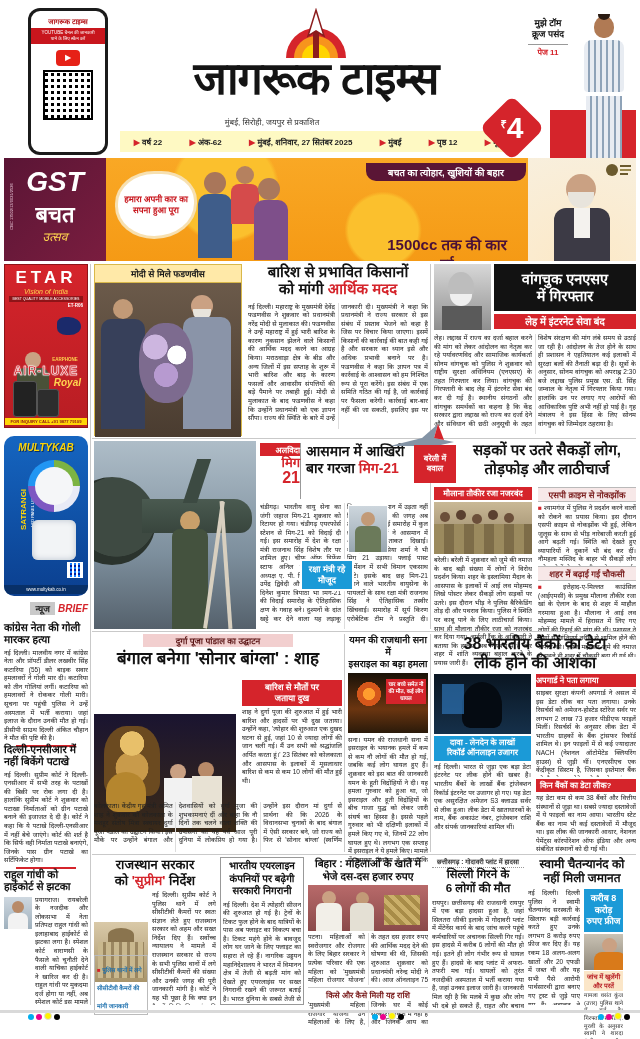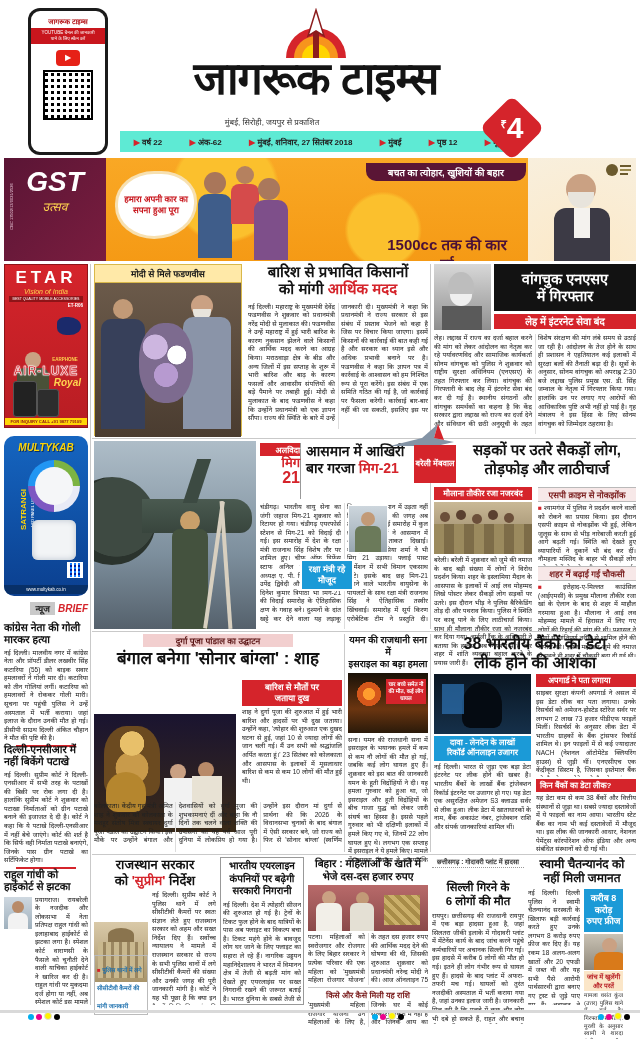--- a/index.html
+++ b/index.html
@@ -50,38 +50,54 @@
         <path d="M8 50 A22 22 0 0 1 52 50 Z" fill="#f7941d"></path>
         <path d="M16 50 A14 14 0 0 1 44 50 Z" fill="#ffd400"></path>
         <rect x="27" y="22" width="6" height="28" fill="#8c1d1d"></rect>
         <path d="M30 2 L38 28 L30 23 L22 28 Z" fill="#fff" stroke="#8c1d1d" stroke-width="1.5"></path>
       </svg>
     </span>
     <div class="abs" style="left:0;top:48px;width:100%;font-size:45px;font-weight:900;color:#141414;letter-spacing:-1px;line-height:1.1;">जागरूक टाइम्स</div>
     <div class="abs" style="left:60px;top:110px;width:200px;font-size:8px;color:#333;text-align:center;">मुंबई, सिरोही, जयपुर से प्रकाशित</div>
   </div>
 
-  <div class="abs" style="left:120px;top:131px;width:400px;height:21px;background:#5eead4;display:flex;align-items:center;justify-content:space-around;font-size:8px;font-weight:700;color:#222;">
+  <div class="abs" style="left:120px;top:131px;width:400px;height:21px;background:#fef9c3;display:flex;align-items:center;justify-content:space-around;font-size:8px;font-weight:700;color:#222;">
     <span><span class="red">▶</span> <span>वर्ष 22</span></span>
     <span><span class="red">▶</span> <span>अंक-62</span></span>
-    <span><span class="red">▶</span> <span>मुंबई, शनिवार, 27 सितंबर 2018</span></span>
+    <span><span class="red">▶</span> <span>मुंबई, शनिवार, 27 सितंबर 2025</span></span>
     <span><span class="red">▶</span> <span>मुंबई</span></span>
     <span><span class="red">▶</span> <span>पृष्ठ 12</span></span>
     <span><span class="red">▶</span> <span>मूल्य</span></span>
   </div>
   <div class="abs" style="left:489px;top:105px;width:46px;height:46px;background:#d5242b;transform:rotate(45deg);border-radius:8px;z-index:3;"></div>
   <div class="abs" style="left:489px;top:105px;width:46px;height:46px;z-index:4;display:flex;align-items:center;justify-content:center;color:#fff;">
     <span style="font-size:11px;font-weight:700;margin-top:-10px;">₹</span>
     <span style="font-size:30px;font-weight:900;">4</span>
   </div>
 
+  <div class="abs" style="left:522px;top:6px;width:114px;height:148px;">
+    <div class="abs" style="left:28px;top:104px;width:86px;height:48px;background:#d5242b;"></div>
+    <div class="abs" style="left:2px;top:12px;width:48px;text-align:center;font-weight:800;font-size:9px;color:#111;line-height:1.25;">
+      <div>मुझे टॉम</div>
+      <div>क्रूज पसंद</div>
+      <div style="border-top:1px solid #999;margin:3px 4px;"></div>
+      <div class="red" style="font-size:8px;">पेज 11</div>
+    </div>
+    <div class="abs photo" style="left:52px;top:8px;width:60px;height:144px;">
+      <div class="abs" style="left:20px;top:2px;width:20px;height:22px;background:#b07a54;border-radius:50% 50% 45% 45%;"></div>
+      <div class="abs" style="left:24px;top:-4px;width:12px;height:10px;background:#2a1b12;border-radius:50%;"></div>
+      <div class="abs" style="left:10px;top:26px;width:40px;height:52px;background:repeating-linear-gradient(90deg,#e8ecf2 0 4px,#8fa3b8 4px 6px);border-radius:8px 8px 4px 4px;"></div>
+      <div class="abs" style="left:12px;top:82px;width:36px;height:62px;background:repeating-linear-gradient(90deg,#e8ecf2 0 4px,#8fa3b8 4px 6px);"></div>
+    </div>
+  </div>
 
   <div class="abs" style="left:4px;top:158px;width:632px;height:103px;background:radial-gradient(circle at 35% 30%,#fbc02d 0 12%,transparent 13%),radial-gradient(circle at 60% 70%,#fbc02d 0 9%,transparent 10%),linear-gradient(180deg,#f9a825,#f59a15);overflow:hidden;">
     <div class="abs" style="left:0;top:0;width:102px;height:103px;background:linear-gradient(135deg,#5a1535,#7a1d3f);color:#fff;text-align:center;">
       <div style="font-size:28px;font-weight:900;font-style:italic;margin-top:8px;">GST</div>
+      <div style="font-size:22px;font-weight:900;">बचत</div>
       <div style="font-size:12px;font-style:italic;color:#ffd54f;">उत्सव</div>
       <div class="abs" style="left:-28px;top:46px;font-size:4px;color:#e8c8d8;transform:rotate(-90deg);width:70px;">CBC 13502/13/0021/2526</div>
     </div>
     <div class="abs" style="left:114px;top:16px;width:76px;height:62px;background:#fff;border-radius:50% 45% 55% 50%;display:flex;align-items:center;justify-content:center;text-align:center;box-shadow:0 0 0 3px #f7e0b0;">
       <span style="color:#c8161d;font-weight:800;font-size:8.5px;line-height:1.3;padding:4px;">हमारा अपनी कार का सपना हुआ पूरा</span>
     </div>
     <div class="abs photo" style="left:192px;top:6px;width:96px;height:96px;">
       <div class="abs" style="left:8px;top:8px;width:22px;height:22px;background:#a9765a;border-radius:50%;"></div>
       <div class="abs" style="left:2px;top:30px;width:34px;height:64px;background:#3f5d8a;border-radius:10px 10px 0 0;"></div>
       <div class="abs" style="left:40px;top:2px;width:18px;height:18px;background:#b5815f;border-radius:50%;"></div>
@@ -246,21 +262,21 @@
   <span class="abs" style="left:386px;top:420px;z-index:5;">
     <svg width="70" height="42" viewBox="0 0 70 42">
       <path d="M4 26 L36 18 L52 4 L48 18 L68 22 L46 27 L52 38 L32 26 Z" fill="#8494a6"></path>
       <path d="M52 4 L48 18 L58 20 Z" fill="#d5242b"></path>
     </svg>
   </span>
 
   <div class="abs rule-v" style="left:430px;top:441px;height:188px;"></div>
 
   <div class="abs" style="left:434px;top:441px;width:202px;height:188px;">
-    <div class="abs redstrip" style="left:-20px;top:4px;width:42px;height:38px;font-size:8px;line-height:1.3;display:flex;align-items:center;justify-content:center;z-index:6;">
+    <div class="abs redstrip" style="left:-20px;top:4px;width:42px;height:38px;font-size:8px;line-height:1.3;display:flex;flex-direction:column;align-items:center;justify-content:center;z-index:6;">
       <div>बरेली में</div>
       <div>बवाल</div>
     </div>
     <div class="abs hl center" style="left:24px;top:0;width:178px;font-size:15px;line-height:1.25;">
       <div>सड़कों पर उतरे सैकड़ों लोग,</div>
       <div>तोड़फोड़ और लाठीचार्ज</div>
     </div>
 
     <div class="abs" style="left:0;top:46px;width:98px;">
       <div class="redstrip" style="font-size:8px;height:13px;line-height:13px;">मौलाना तौकीर रजा नजरबंद</div>
@@ -334,21 +350,21 @@
         <div class="abs" style="left:8px;top:10px;width:22px;height:30px;background:#2e74b5;opacity:.7;"></div>
       </div>
       <div class="bluebox" style="font-size:8px;line-height:1.3;padding:2px 0;margin-top:2px;">
         <div>दावा - लेनदेन के लाखों</div>
         <div>रिकॉर्ड ऑनलाइन उजागर</div>
       </div>
       <div class="bodytext" style="height:88px;margin-top:2px;">नई दिल्ली। भारत से जुड़ा एक बड़ा डेटा इंटरनेट पर लीक होने की खबर है। भारतीय बैंकों के लाखों बैंक ट्रांजेक्शन रिकॉर्ड इंटरनेट पर उजागर हो गए। यह डेटा एक असुरक्षित अमेजन S3 क्लाउड सर्वर से लीक हुआ। लीक डेटा में खाताधारकों के नाम, बैंक अकाउंट नंबर, ट्रांजेक्शन राशि और संपर्क जानकारियां शामिल थीं।</div>
     </div>
 
     <div class="abs" style="left:102px;top:40px;width:100px;">
-      <div class="redstrip" style="font-size:8px;height:13px;line-height:13px;text-align:left;padding-left:12px;">अपगार्ड ने पता लगाया</div>
+      <div class="redstrip" style="font-size:8px;height:13px;line-height:13px;text-align:left;padding-left:0;">अपगार्ड ने पता लगाया</div>
       <div class="bodytext" style="height:88px;margin-top:2px;">साइबर सुरक्षा कंपनी अपगार्ड ने असल में इस डेटा लीक का पता लगाया। उनके रिसर्चर्स को अमेजन-होस्टेड स्टोरेज सर्वर पर लगभग 2 लाख 73 हजार पीडीएफ फाइलें मिलीं। रिसर्चर्स के अनुसार लीक डेटा में भारतीय ग्राहकों के बैंक ट्रांसफर रिकॉर्ड शामिल थे। इन फाइलों में से कई ज्यादातर NACH (नेशनल ऑटोमेटेड क्लियरिंग हाउस) से जुड़ी थीं। एनएसीएच एक केंद्रीकृत सिस्टम है, जिसका इस्तेमाल बैंक बड़े पैमाने पर होने वाले कैशलेस ट्रांसफर, लोन रीपेमेंट और बिजली-पानी के बिल जैसे नियमित भुगतानों के लिए करते हैं।</div>
       <div class="redstrip" style="font-size:8px;height:13px;line-height:13px;text-align:left;padding-left:4px;margin-top:2px;">किन बैंकों का डेटा लीक?</div>
       <div class="bodytext" style="height:58px;margin-top:2px;">यह डेटा कम से कम 38 बैंकों और वित्तीय संस्थानों से जुड़ा था। सबसे ज्यादा दस्तावेजों में ये फाइलों का नाम आया। भारतीय स्टेट बैंक का नाम भी कई दस्तावेजों में मौजूद था। इस लीक की जानकारी आधार, नेशनल पेमेंट्स कॉरपोरेशन ऑफ इंडिया और अन्य संबंधित संस्थानों को दी गई थी।</div>
     </div>
   </div>
 
   <div class="abs rule-h" style="left:92px;top:854px;width:544px;"></div>
 
   <div class="abs" style="left:94px;top:857px;width:122px;height:148px;">
     <div class="hl center" style="font-size:13px;line-height:1.2;">
@@ -386,21 +402,21 @@
       <div class="abs" style="left:42px;top:18px;width:24px;height:28px;background:#e4e0d4;border-radius:6px 6px 0 0;"></div>
       <div class="abs" style="left:76px;top:10px;width:36px;height:30px;background:repeating-linear-gradient(45deg,#cbb06a 0 4px,#a88c48 4px 8px);"></div>
     </div>
     <div class="bodytext cols2" style="margin-top:2px;height:52px;">पटना। महिलाओं को स्वरोजगार और रोजगार के लिए बिहार सरकार ने प्रत्येक परिवार की एक महिला को 'मुख्यमंत्री महिला रोजगार योजना' के तहत दस हजार रुपए की आर्थिक मदद देने की घोषणा की थी, जिसकी शुरुआत शुक्रवार को प्रधानमंत्री नरेन्द्र मोदी ने की। आज ऑनलाइन 75 लाख महिलाओं के खाते में दस-दस हजार रुपए भेजे गए, ताकि वे इस योजना का लाभ लेते हुए खुद का रोजगार कर सकें।</div>
     <div class="center" style="font-size:8px;font-weight:800;color:#7a1d1d;border-top:1px solid #c9c9c9;margin-top:2px;padding-top:1px;">किसे और कैसे मिली यह राशि</div>
     <div class="bodytext cols2" style="margin-top:1px;height:26px;">'मुख्यमंत्री महिला रोजगार योजना' उन महिलाओं के लिए है, जिनके घर में कोई सरकारी नौकरी में नहीं है और जिनके आय का कोई स्रोत नहीं है। सरकार ऐसी महिलाओं को आगे बढ़ाना चाहती है, जो खुद का कोई रोजगार करना चाहती हैं।</div>
   </div>
 
   <div class="abs" style="left:432px;top:857px;width:92px;height:148px;">
     <div class="center" style="font-size:6.5px;font-weight:700;color:#333;border-bottom:1px dotted #999;padding-bottom:1px;">छत्तीसगढ़ : गोदावरी प्लांट में हादसा</div>
-    <div class="hl center" style="font-size:11.5px;line-height:1.2;margin-top:13px;">
+    <div class="hl center" style="font-size:11.5px;line-height:1.2;margin-top:0;">
       <div>सिल्ली गिरने के</div>
       <div>6 लोगों की मौत</div>
     </div>
     <div class="bodytext" style="margin-top:3px;height:112px;">रायपुर। छत्तीसगढ़ की राजधानी रायपुर में एक बड़ा हादसा हुआ है, जहां सिलतरा जीकी इलाके में गोदावरी प्लांट में मेंटेनेंस कार्य के बाद जांच करने पहुंचे कर्मचारियों पर अचानक सिल्ली गिर गई। इस हादसे में करीब 6 लोगों की मौत हो गई। इतने ही लोग गंभीर रूप से घायल हुए हैं। हादसे के बाद प्लांट में अफरा-तफरी मच गई। घायलों को तुरंत नजदीकी अस्पताल में भर्ती कराया गया है, जहां उनका इलाज जारी है। जानकारी मिल रही है कि मलबे में कुछ और लोग भी दबे हो सकते हैं, राहत और बचाव टीम उनकी तलाश कर रही है। जानकारी मिलते ही पुलिस की टीम मौके पर पहुंची। पुलिस-प्रशासन की देखरेख में रेस्क्यू ऑपरेशन चल रहा है।</div>
   </div>
 
   <div class="abs" style="left:528px;top:857px;width:108px;height:148px;">
     <div class="hl center" style="font-size:12px;line-height:1.2;">
       <div>स्वामी चैतन्यानंद को</div>
       <div>नहीं मिली जमानत</div>

